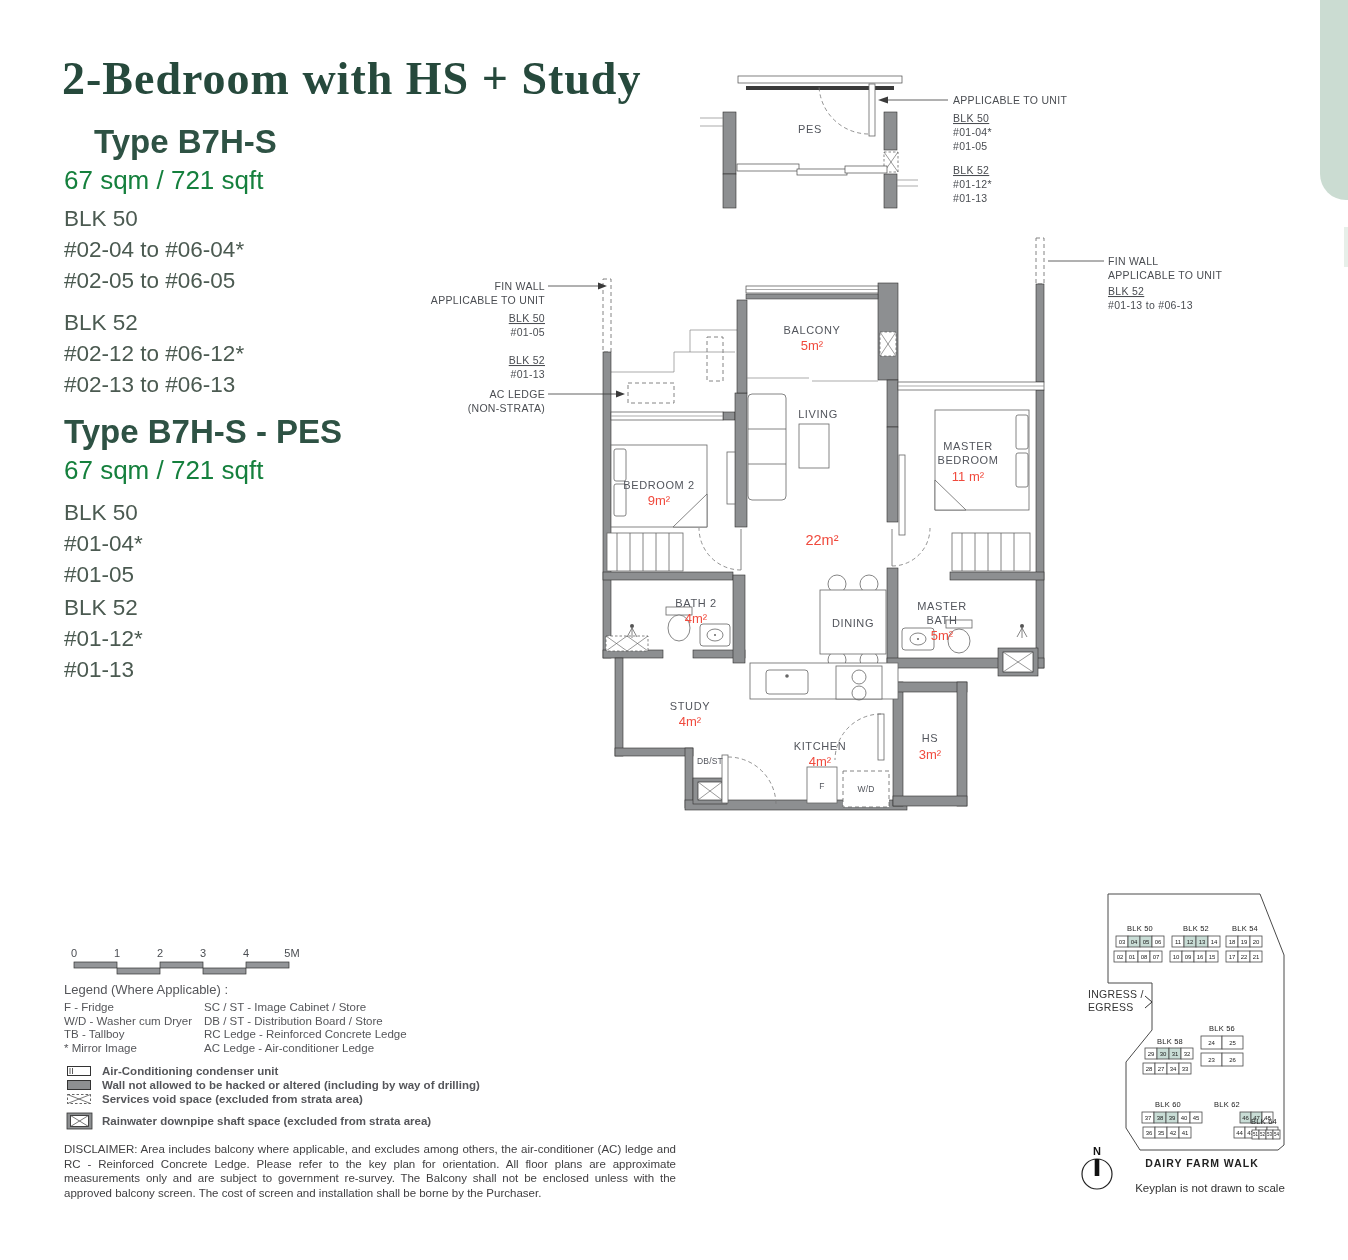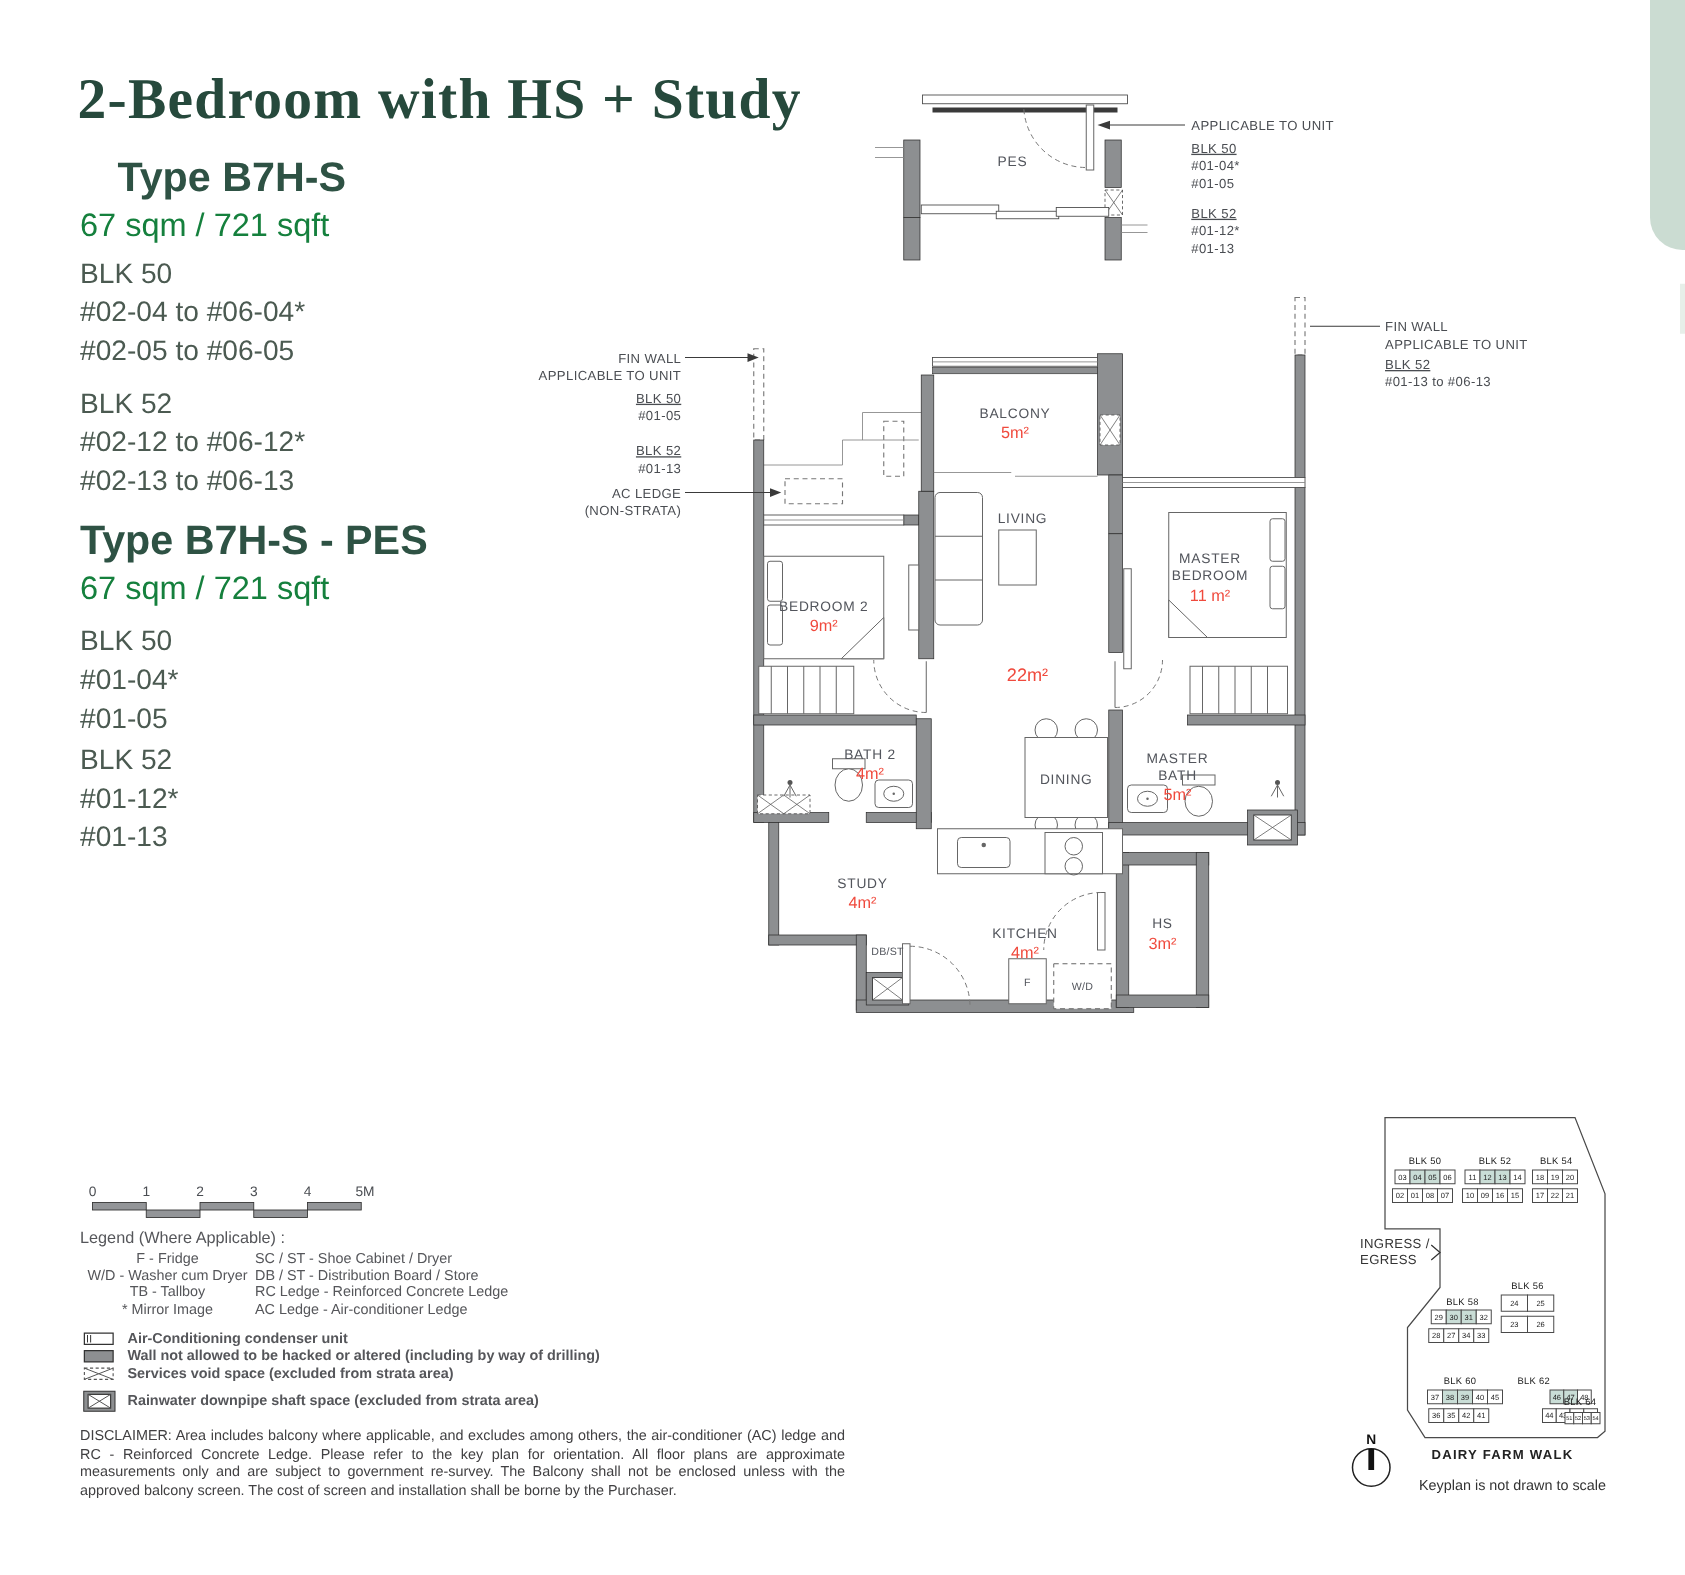--- a/index.html
+++ b/index.html
@@ -304,28 +304,28 @@
     <rect x="117" y="968" width="43" height="6"></rect>
     <rect x="160" y="962" width="43" height="6"></rect>
     <rect x="203" y="968" width="43" height="6"></rect>
     <rect x="246" y="962" width="43" height="6"></rect>
   </g>
 </svg>
 
 <div class="abs legend-title" style="left:64px;top:982px;">Legend (Where Applicable) :</div>
 
 <div class="abs legend-cols" style="left:64px;top:1001px;">
-  <div class="col" style="width:140px;text-align:center;">
+  <div class="col" style="width:140px;">
     <div>F - Fridge</div>
     <div>W/D - Washer cum Dryer</div>
     <div>TB - Tallboy</div>
     <div>* Mirror Image</div>
   </div>
   <div class="col">
-    <div>SC / ST - Shoe Cabinet / Dryer</div>
+    <div>SC / ST - Image Cabinet / Store</div>
     <div>DB / ST - Distribution Board / Store</div>
     <div>RC Ledge - Reinforced Concrete Ledge</div>
     <div>AC Ledge - Air-conditioner Ledge</div>
   </div>
 </div>
 
 <div class="abs legend-symbols" style="left:66px;top:1064px;font-weight:bold;">
   <div class="row">
     <svg width="28" height="14">
       <rect x="1.5" y="2.5" width="23" height="9" fill="#fff" stroke="#333" stroke-width="1"></rect>

